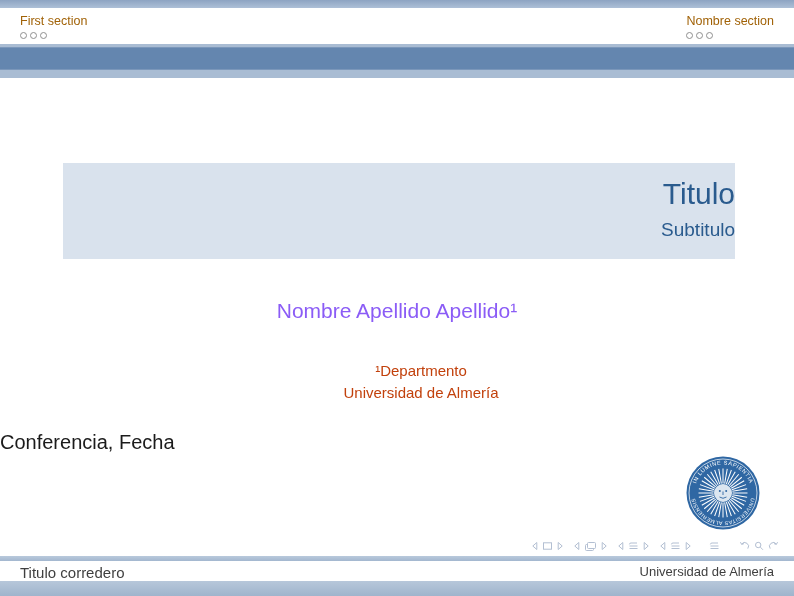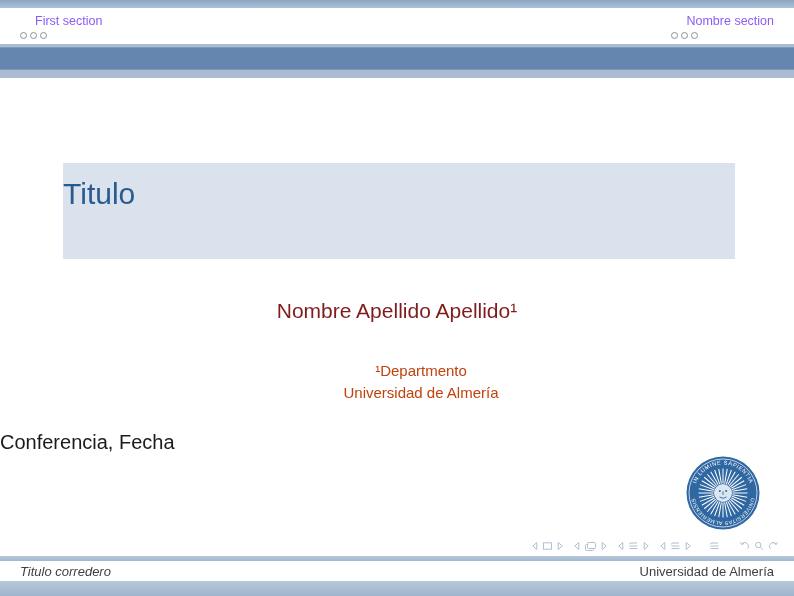--- a/index.html
+++ b/index.html
@@ -13,40 +13,40 @@
 
   
   .top-strip{top:0;left:0;width:794px;height:8px;
     background:linear-gradient(#8da4c2,#adc0d7);}
 
   
   .headline{top:8px;left:0;width:794px;height:36px;background:#fff;}
   .section-block{position:absolute;top:5px;}
   .section-block.left{left:20px;text-align:left;}
   .section-block.right{right:20px;text-align:left;}
-  .section-label{font-size:12.5px;color:#8b5cf6;line-height:16px;display:block;cursor:pointer;margin-left:15px;}
+  .section-label{font-size:12.5px;color:#a16207;line-height:16px;display:block;cursor:pointer;}
   .dot-row{margin-top:3px;display:flex;gap:3px;}
   .dot{width:7px;height:7px;border:1.2px solid #8f8f8f;border-radius:50%;
     box-sizing:border-box;background:#fff;cursor:pointer;}
 
   
   .band-light-top{top:44px;left:0;width:794px;height:3px;background:#a9bcd3;}
   .band-mid{top:47px;left:0;width:794px;height:23px;background:#6486af;
     border-top:1px solid #7b97ba;border-bottom:1px solid #7b97ba;box-sizing:border-box;}
   .band-light-bottom{top:70px;left:0;width:794px;height:8px;background:#a9bcd3;}
 
   
   .title-box{top:163px;left:63px;width:672px;height:96px;background:#d9e2ed;
-    text-align:left;}
+    text-align:right;}
   .title-main{margin-top:13px;font-size:30px;color:#2a5b8e;line-height:36px;}
   .title-sub{margin-top:6px;font-size:19px;color:#2a5b8e;line-height:24px;}
 
   
   .author-line{top:299px;left:0;width:794px;text-align:center;
-    font-size:21px;color:#7f1d1d;}
+    font-size:21px;color:#8b5cf6;}
   .institute-block{top:360px;left:0;width:794px;text-align:center;
     font-size:15px;color:#c2410c;line-height:21.5px;padding-left:24px;}
   .date-line{top:431px;left:0;width:794px;
     font-size:20px;color:#1b1b1b;}
 
   
   .seal{top:454px;left:684px;width:78px;height:78px;}
 
   
   .nav-row{top:540px;right:15px;height:12px;display:flex;align-items:center;}
@@ -55,21 +55,21 @@
   .nav-row .gap-m{width:17px;}
   .nav-row .gap-l{width:19px;}
   .nav-ic{display:block;cursor:pointer;}
   .nav-ic *{stroke:#b3bfd2;fill:none;stroke-width:1;}
   .nav-ic .fillw{fill:#ffffff;}
 
   
   .footer-line{top:556px;left:0;width:794px;height:5px;
     background:linear-gradient(#b9c9dc,#a3b7cf);}
   .footer-strip{top:561px;left:0;width:794px;height:20px;background:#fff;}
-  .footer-left{position:absolute;left:20px;top:3px;font-size:13px;color:#3f3f3f;font-style:italic;}
+  .footer-left{position:absolute;left:20px;top:3px;font-size:15px;color:#3f3f3f;}
   .footer-right{position:absolute;right:20px;top:3px;font-size:13px;color:#3f3f3f;}
   .footer-bar{top:581px;left:0;width:794px;height:15px;
     background:linear-gradient(#b7c7da,#9fb4cc);}
 </style>
 </head>
 <body>
 
 <div class="abs top-strip"></div>
 
 <div class="abs headline">
@@ -90,20 +90,21 @@
     </div>
   </div>
 </div>
 
 <div class="abs band-light-top"></div>
 <div class="abs band-mid"></div>
 <div class="abs band-light-bottom"></div>
 
 <div class="abs title-box">
   <div class="title-main">Titulo</div>
+  <div class="title-sub">Subtitulo</div>
 </div>
 
 <div class="abs author-line">Nombre Apellido Apellido¹</div>
 <div class="abs institute-block">
   <div>¹Departmento</div>
   <div>Universidad de Almería</div>
 </div>
 <div class="abs date-line">Conferencia, Fecha</div>
 
 <svg class="abs seal" viewBox="0 0 78 78">

